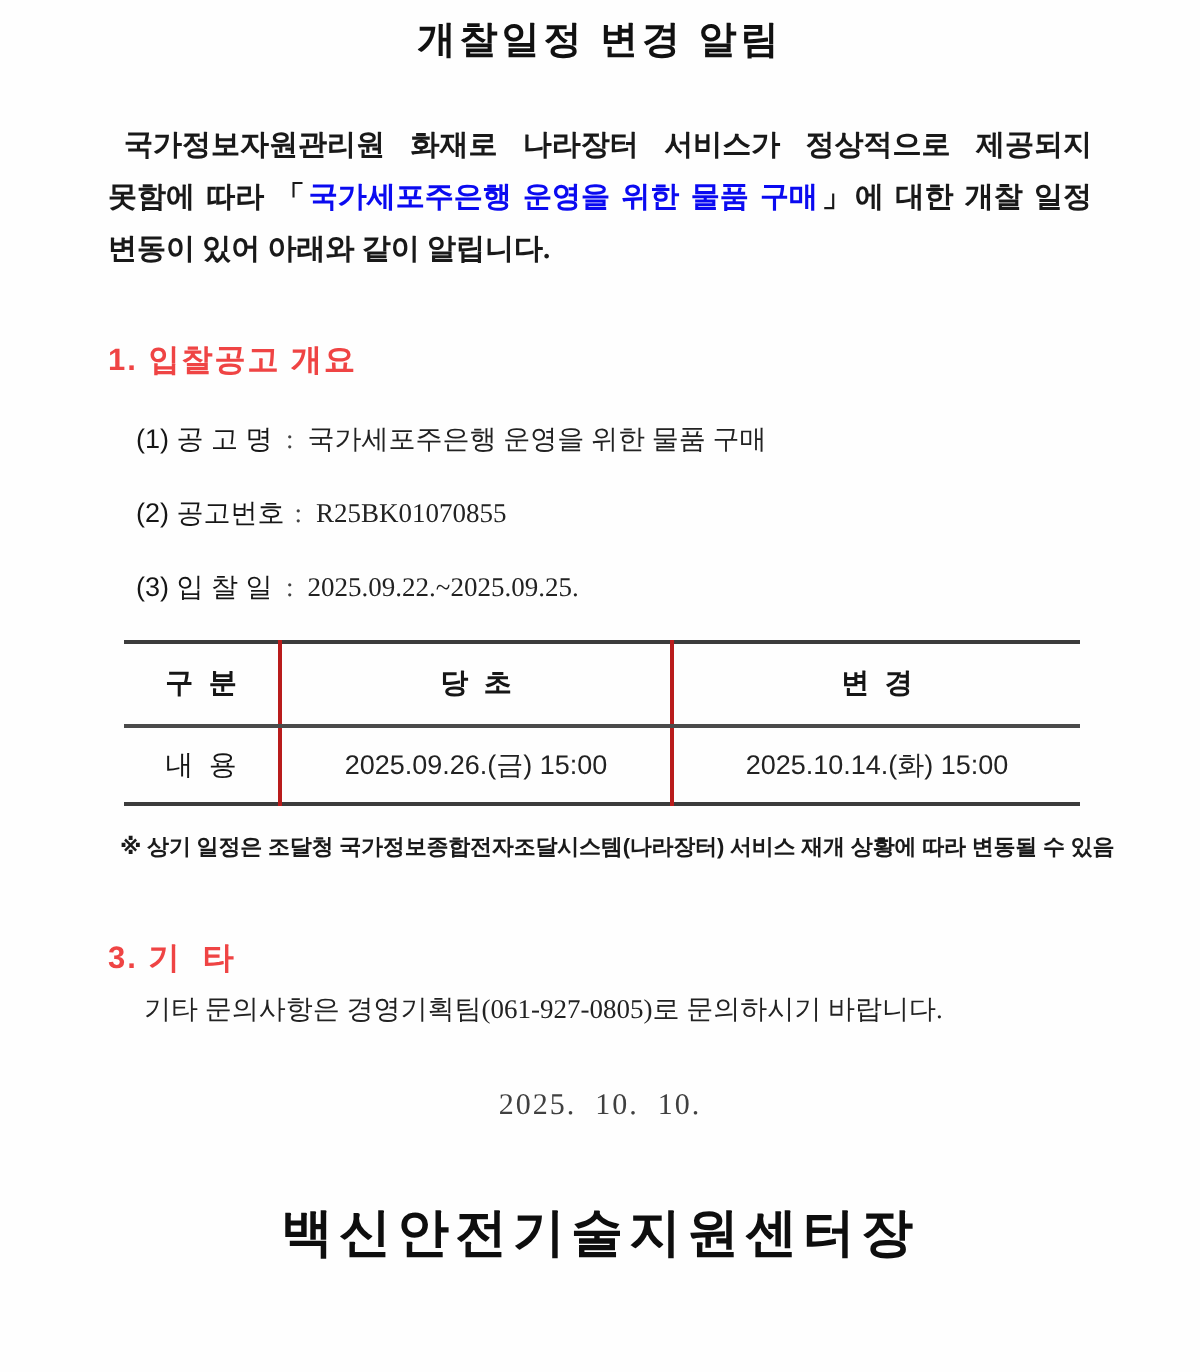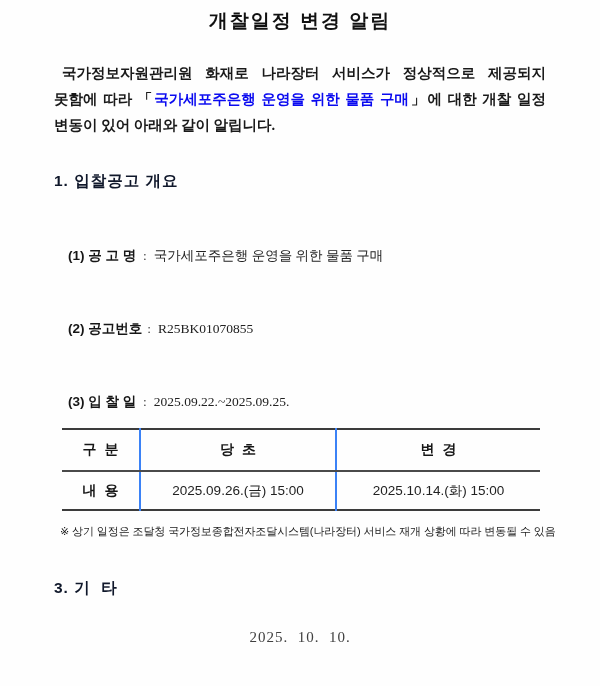--- a/index.html
+++ b/index.html
@@ -35,35 +35,34 @@
   }
   .intro .bracket { font-weight:700; }
   .intro .highlight { color:#0a0af0; font-weight:700; }
   .sec-heading {
     margin:0;
     font-family:"Liberation Sans","DejaVu Sans",sans-serif;
     font-weight:bold;
     font-size:15.5px;
     line-height:19px;
     letter-spacing:1px;
-    color:#0f172a;
+    color:#ef4444;
   }
   .mt-sec1 { margin-top:33px; }
   .mt-sec2 { margin-top:35px; }
   .mt-sec3 { margin-top:39px; }
   .items { margin:22px 0 0 14px; }
   .item { margin-bottom:21px; font-size:13.5px; line-height:16px; }
   .item:last-child { margin-bottom:0; }
   .item .label {
     font-family:"Liberation Sans","DejaVu Sans",sans-serif;
-    font-weight:bold;
+    font-weight:normal;
     display:inline-block;
     min-width:70px;
     color:#161616;
-    margin-top:36px;
   }
   .item .sep { margin:0 7px 0 5px; color:#444; }
   .item .value { font-family:"Liberation Serif","DejaVu Serif",serif; color:#222; }
   table.schedule {
     margin:18px 0 0 8px;
     width:478px;
     border-collapse:collapse;
     table-layout:fixed;
     font-family:"Liberation Sans","DejaVu Sans",sans-serif;
     border-top:2px solid #3c3c3c;
@@ -73,26 +72,26 @@
     font-size:14px; font-weight:bold;
     height:38px; text-align:center;
     border-bottom:2px solid #4a4a4a;
     color:#161616;
   }
   .schedule td {
     font-size:13.5px;
     height:35px; text-align:center;
     color:#222;
   }
-  .schedule .row-label { font-weight:bold; font-size:14px; color:#161616; }
-  .schedule .vline { border-left:2px solid #3b82f6; }
+  .schedule .row-label { font-weight:normal; font-size:14px; color:#161616; }
+  .schedule .vline { border-left:2px solid #b91c1c; }
   .note {
     margin:13px 0 0 6px;
     font-family:"Liberation Sans","DejaVu Sans",sans-serif;
-    font-weight:normal;
+    font-weight:bold;
     font-size:11px;
     letter-spacing:-0.1px;
     white-space:nowrap;
     color:#1a1a1a;
   }
   .sec3-body {
     margin:7px 0 0 18px;
     font-size:13.5px;
     line-height:17px;
     color:#222;
@@ -157,18 +156,19 @@
         <td class="vline">2025.09.26.(금) 15:00</td>
         <td class="vline">2025.10.14.(화) 15:00</td>
       </tr>
     </tbody>
   </table>
 
   <p class="note">※ 상기 일정은 조달청 국가정보종합전자조달시스템(나라장터) 서비스 재개 상황에 따라 변동될 수 있음</p>
 
   <h2 class="sec-heading mt-sec3">3. 기&nbsp;&nbsp;타</h2>
 
+  <p class="sec3-body">기타 문의사항은 경영기획팀(061-927-0805)로 문의하시기 바랍니다.</p>
 
   <p class="doc-date">2025.&nbsp; 10.&nbsp; 10.</p>
 
   <p class="signer">백신안전기술지원센터장</p>
 
 </div>
 
 </body></html>

